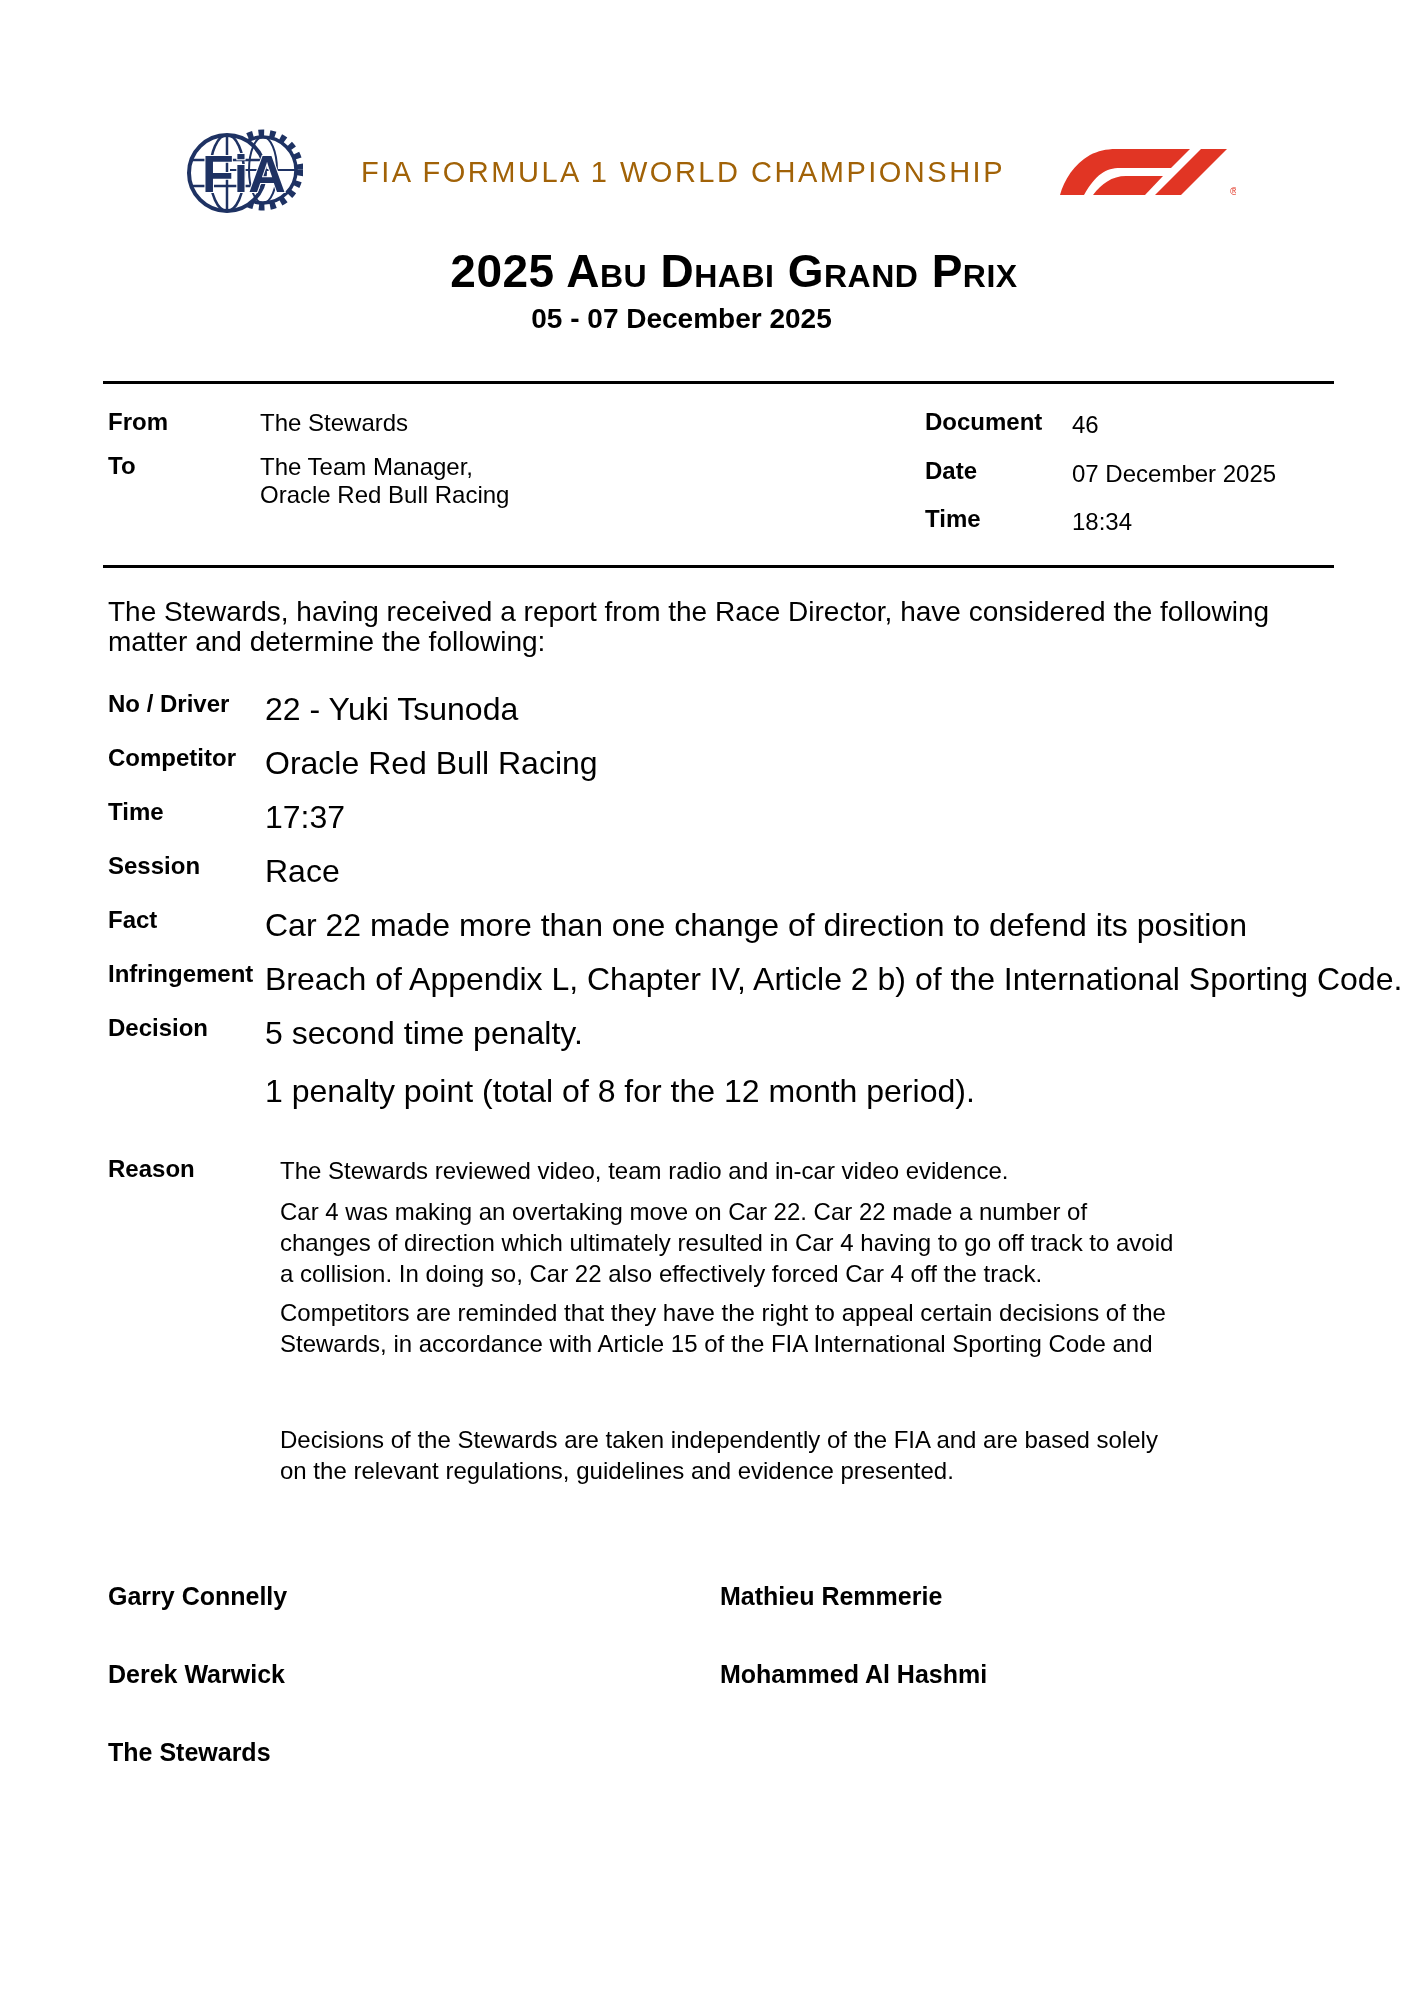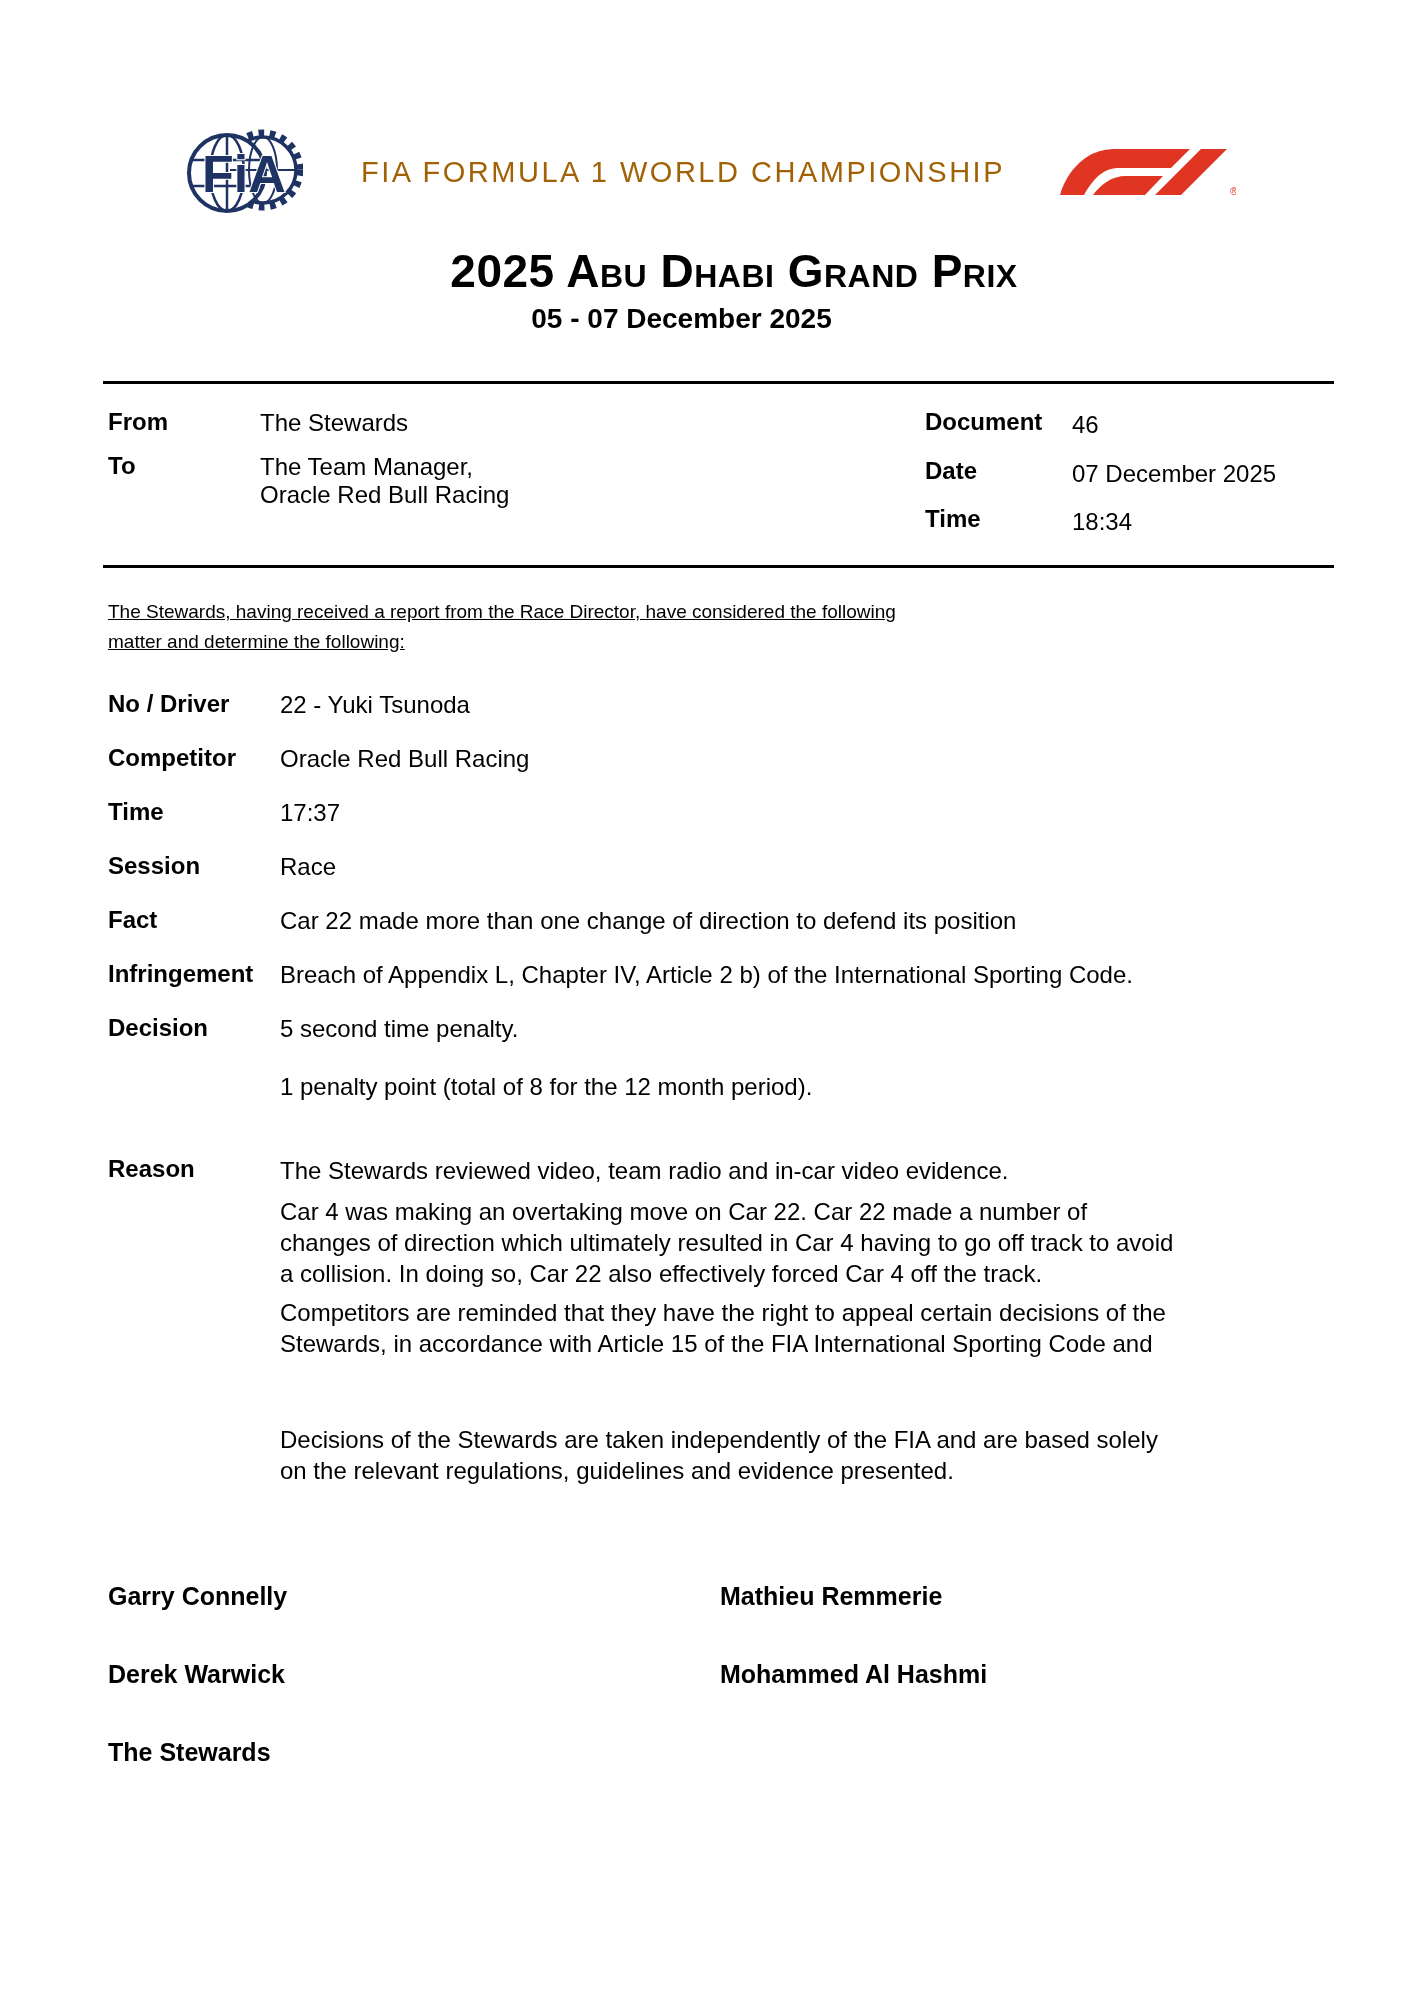--- a/index.html
+++ b/index.html
@@ -34,23 +34,23 @@
     left:0;top:303px;width:1363px;text-align:center;
     font-size:28px;font-weight:bold;white-space:nowrap;
   }
   .rule{left:103px;width:1231px;height:3px;background:#000;}
   .rule-1{top:381px;}
   .rule-2{top:565px;}
   
   .meta-label{font-size:24px;font-weight:bold;white-space:nowrap;}
   .meta-value{font-size:24px;white-space:nowrap;line-height:28px;}
   
-  .body-text{font-size:19px;line-height:30px;white-space:nowrap;text-decoration:underline;}
+  .body-text{font-size:28px;line-height:30px;white-space:nowrap;}
   .field-label{left:108px;font-size:24px;font-weight:bold;white-space:nowrap;}
-  .field-value{left:280px;font-size:24px;white-space:nowrap;}
+  .field-value{left:265px;font-size:32px;white-space:nowrap;}
   .reason-par div{white-space:nowrap;font-size:24px;line-height:31px;}
   .sig{font-size:25px;font-weight:bold;white-space:nowrap;}
 </style>
 </head>
 <body>
 
 <div class="page">
 
   <div class="abs fia-logo">
     <svg width="118" height="106" viewBox="0 0 118 106">

